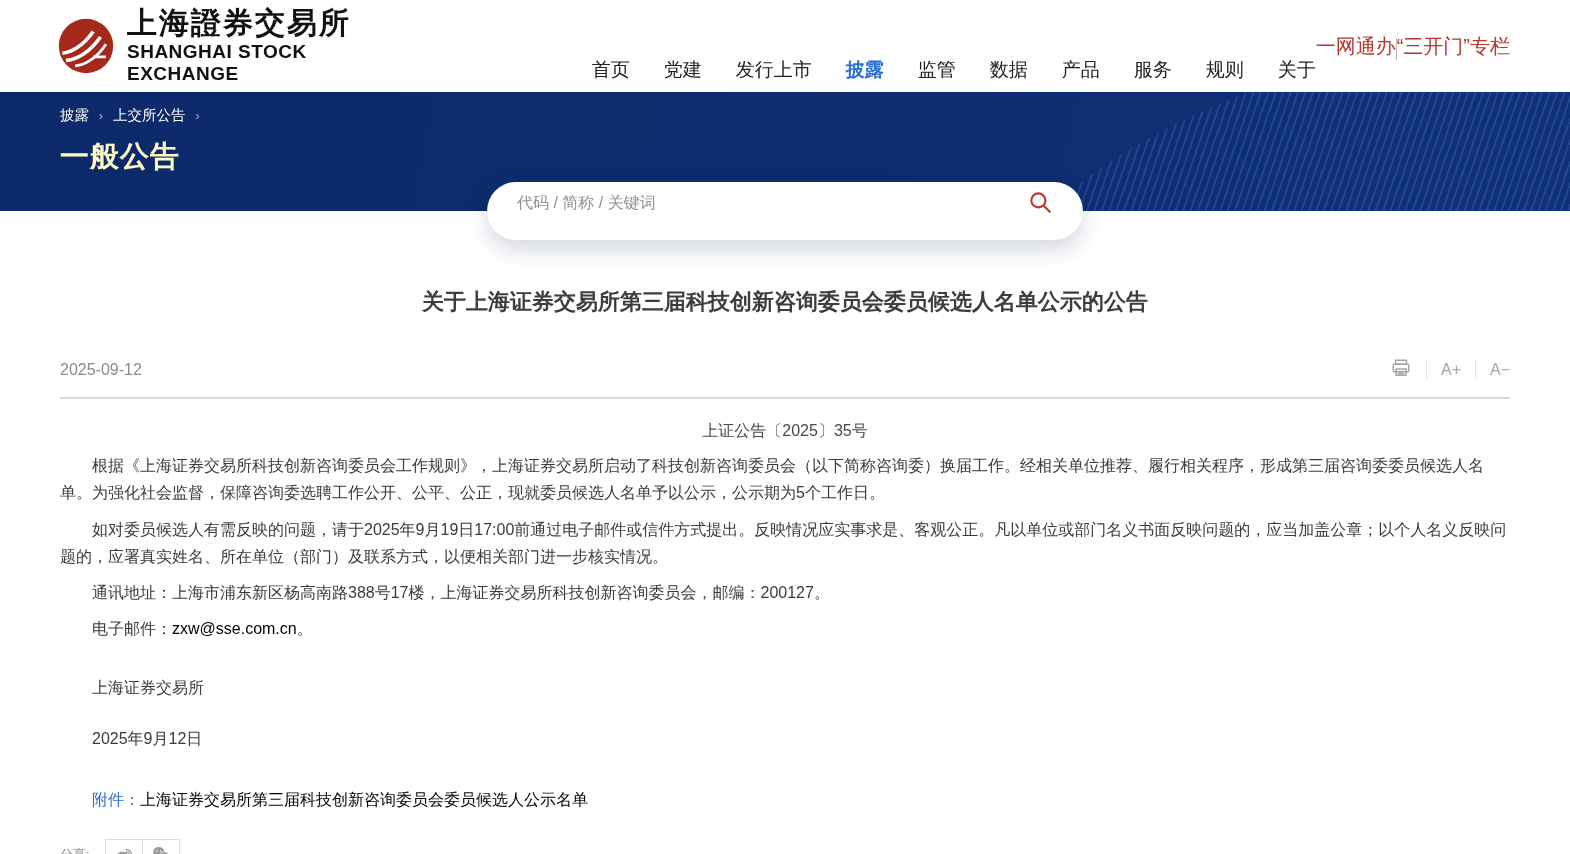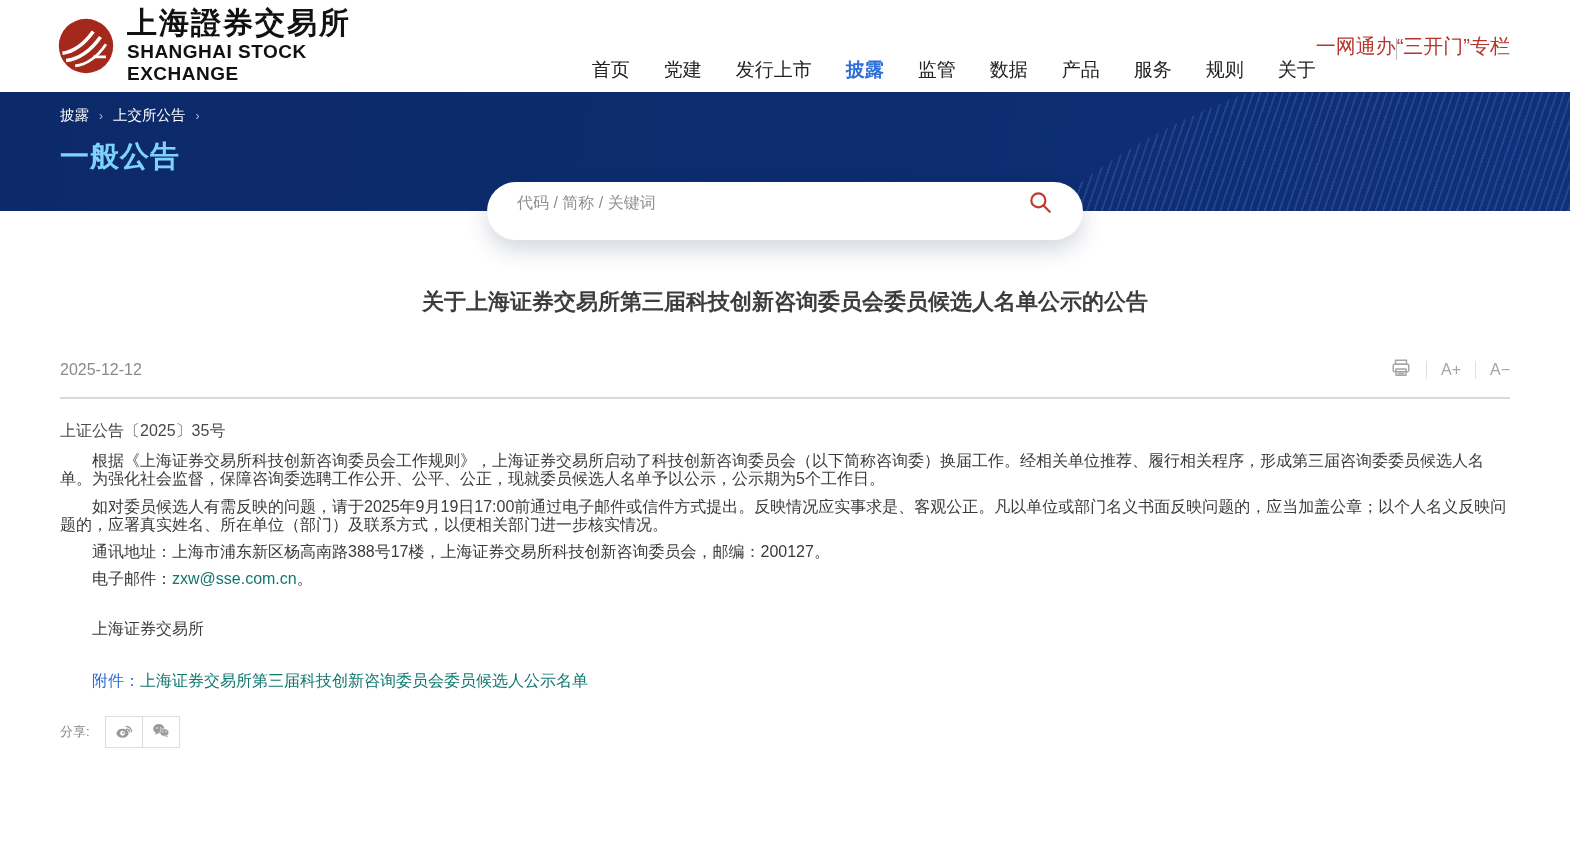--- a/index.html
+++ b/index.html
@@ -23,46 +23,46 @@
   .banner { position:relative; height:119px; background:#0d2c6f; }
   .banner-bg { position:absolute; inset:0; overflow:hidden;
     background:linear-gradient(100deg,#0c2a6a 0%, #0d2c6f 55%, #10307a 100%); }
   .banner-waves { position:absolute; right:-60px; bottom:-70px; width:640px; height:240px;
     background:repeating-linear-gradient(115deg, transparent 0 5px, rgba(90,130,225,0.45) 5px 7px);
     border-top-left-radius:100% 100%; transform:rotate(-6deg); opacity:.55; }
   .banner-inner { position:absolute; inset:0; padding:14px 60px 0; }
   .breadcrumb { display:flex; align-items:center; gap:10px; font-size:14.5px; color:#fff; }
   .breadcrumb a { color:#fff; text-decoration:none; cursor:pointer; }
   .crumb-sep { color:rgba(255,255,255,.65); font-size:12px; }
-  .page-title { margin-top:12px; font-size:29px; font-weight:bold; color:#7dd3fc; letter-spacing:1px; }
+  .page-title { margin-top:12px; font-size:29px; font-weight:bold; color:#fef9c3; letter-spacing:1px; }
 
   
   .search-wrap { position:absolute; left:50%; bottom:-29px; transform:translateX(-50%);
     width:596px; height:58px; background:#fff; border-radius:29px;
     box-shadow:0 10px 22px rgba(20,40,90,.18); display:flex; align-items:center; padding:0 26px 16px 30px; z-index:5; }
   .search-input { flex:1; border:none; outline:none; font-size:16px; color:#333; background:transparent;
     font-family:"Liberation Sans","DejaVu Sans",sans-serif; }
   .search-input::placeholder { color:#8f8f8f; }
   .search-btn { background:none; border:none; cursor:pointer; padding:4px; display:flex; }
 
   
   .content { padding:76px 60px 40px; }
   .article-title { text-align:center; font-size:22px; font-weight:bold; color:#3d3d3d; }
   .meta-row { margin-top:40px; display:flex; align-items:center; }
   .article-date { font-size:16px; color:#8a8a8a; }
   .meta-tools { margin-left:auto; display:flex; align-items:center; gap:14px; color:#a5a5a5; }
   .tool-btn { background:none; border:none; cursor:pointer; color:#a5a5a5; font-size:16px; display:flex; align-items:center; font-family:inherit; }
   .tool-sep { width:1px; height:18px; background:#e0e0e0; }
   .top-rule { margin-top:14px; border:none; border-top:2px solid #d9d9d9; }
 
-  .doc-number { margin-top:22px; text-align:left; font-size:16px; color:#4a4a4a; }
-  .body-text p { font-size:16px; line-height:18px; color:#3a3a3a; }
+  .doc-number { margin-top:22px; text-align:center; font-size:16px; color:#4a4a4a; }
+  .body-text p { font-size:16px; line-height:27px; color:#3a3a3a; }
   .para { margin-top:10px; text-indent:2em; }
   .line { margin-top:9px; text-indent:2em; }
-  a.text-link { color:#0f766e; text-decoration:none; cursor:pointer; }
+  a.text-link { color:#000000; text-decoration:none; cursor:pointer; }
   .signature-block { margin-top:32px; }
   .sign-line { text-indent:2em; margin-top:24px; }
   .attachment { margin-top:34px; text-indent:2em; font-size:16px; line-height:27px; }
   .attachment .att-label { color:#2b6bd8; }
 
   
   .share-row { margin-top:26px; display:flex; align-items:center; }
   .share-label { font-size:13px; color:#8a8a8a; margin-right:15px; }
   .share-btn { width:38px; height:32px; background:#fff; border:1px solid #ddd; display:flex;
     align-items:center; justify-content:center; cursor:pointer; }
@@ -132,21 +132,21 @@
         </svg>
       </span>
     </button>
   </div>
 </section>
 
 <main class="content">
   <h2 class="article-title">关于上海证券交易所第三届科技创新咨询委员会委员候选人名单公示的公告</h2>
 
   <div class="meta-row">
-    <span class="article-date">2025-12-12</span>
+    <span class="article-date">2025-09-12</span>
     <div class="meta-tools">
       <button class="tool-btn">
         <span>
           <svg viewBox="0 0 24 24" width="22" height="22" fill="none" stroke="#a5a5a5" stroke-width="1.6" stroke-linejoin="round">
             <rect x="6" y="3.5" width="12" height="4.5"></rect>
             <rect x="3.5" y="8" width="17" height="8" rx="1.5"></rect>
             <rect x="6.5" y="13" width="11" height="7"></rect>
             <line x1="8.5" y1="16" x2="15.5" y2="16"></line>
             <line x1="8.5" y1="18.3" x2="15.5" y2="18.3"></line>
           </svg>
@@ -166,20 +166,21 @@
 
     <p class="para">根据《上海证券交易所科技创新咨询委员会工作规则》，上海证券交易所启动了科技创新咨询委员会（以下简称咨询委）换届工作。经相关单位推荐、履行相关程序，形成第三届咨询委委员候选人名单。为强化社会监督，保障咨询委选聘工作公开、公平、公正，现就委员候选人名单予以公示，公示期为5个工作日。</p>
     <p class="para">如对委员候选人有需反映的问题，请于2025年9月19日17:00前通过电子邮件或信件方式提出。反映情况应实事求是、客观公正。凡以单位或部门名义书面反映问题的，应当加盖公章；以个人名义反映问题的，应署真实姓名、所在单位（部门）及联系方式，以便相关部门进一步核实情况。</p>
 
     <p class="line">通讯地址：上海市浦东新区杨高南路388号17楼，上海证券交易所科技创新咨询委员会，邮编：200127。</p>
 
     <p class="line"><span>电子邮件：</span><a class="text-link">zxw@sse.com.cn</a><span>。</span></p>
 
     <div class="signature-block">
       <p class="sign-line">上海证券交易所</p>
+      <p class="sign-line">2025年9月12日</p>
     </div>
 
     <p class="attachment"><span class="att-label">附件：</span><a class="text-link">上海证券交易所第三届科技创新咨询委员会委员候选人公示名单</a></p>
   </div>
 
   <div class="share-row">
     <span class="share-label">分享:</span>
     <button class="share-btn">
       <span>
         <svg viewBox="0 0 24 24" width="22" height="18">

